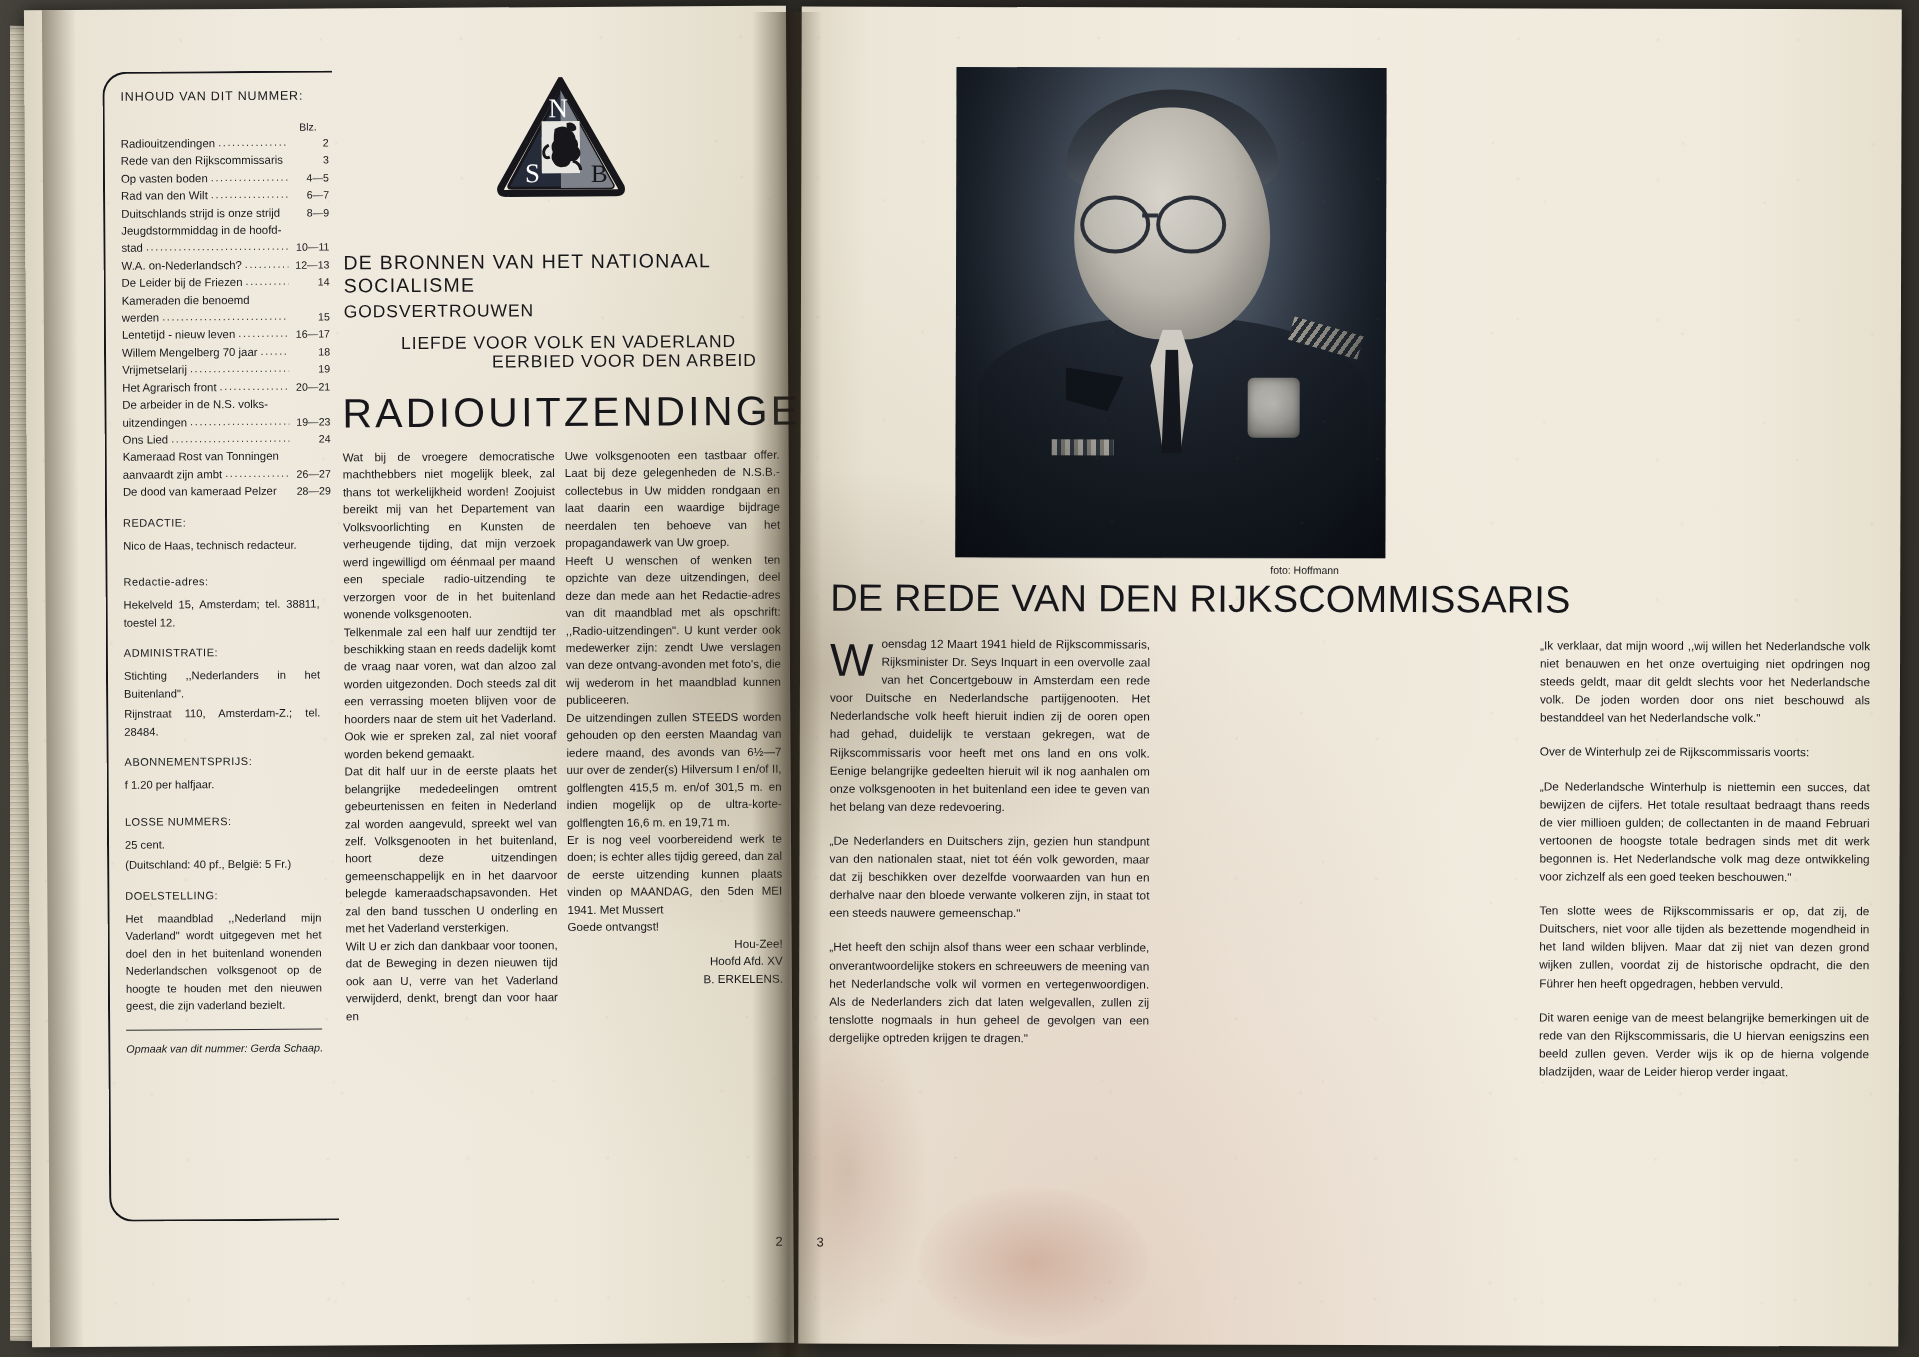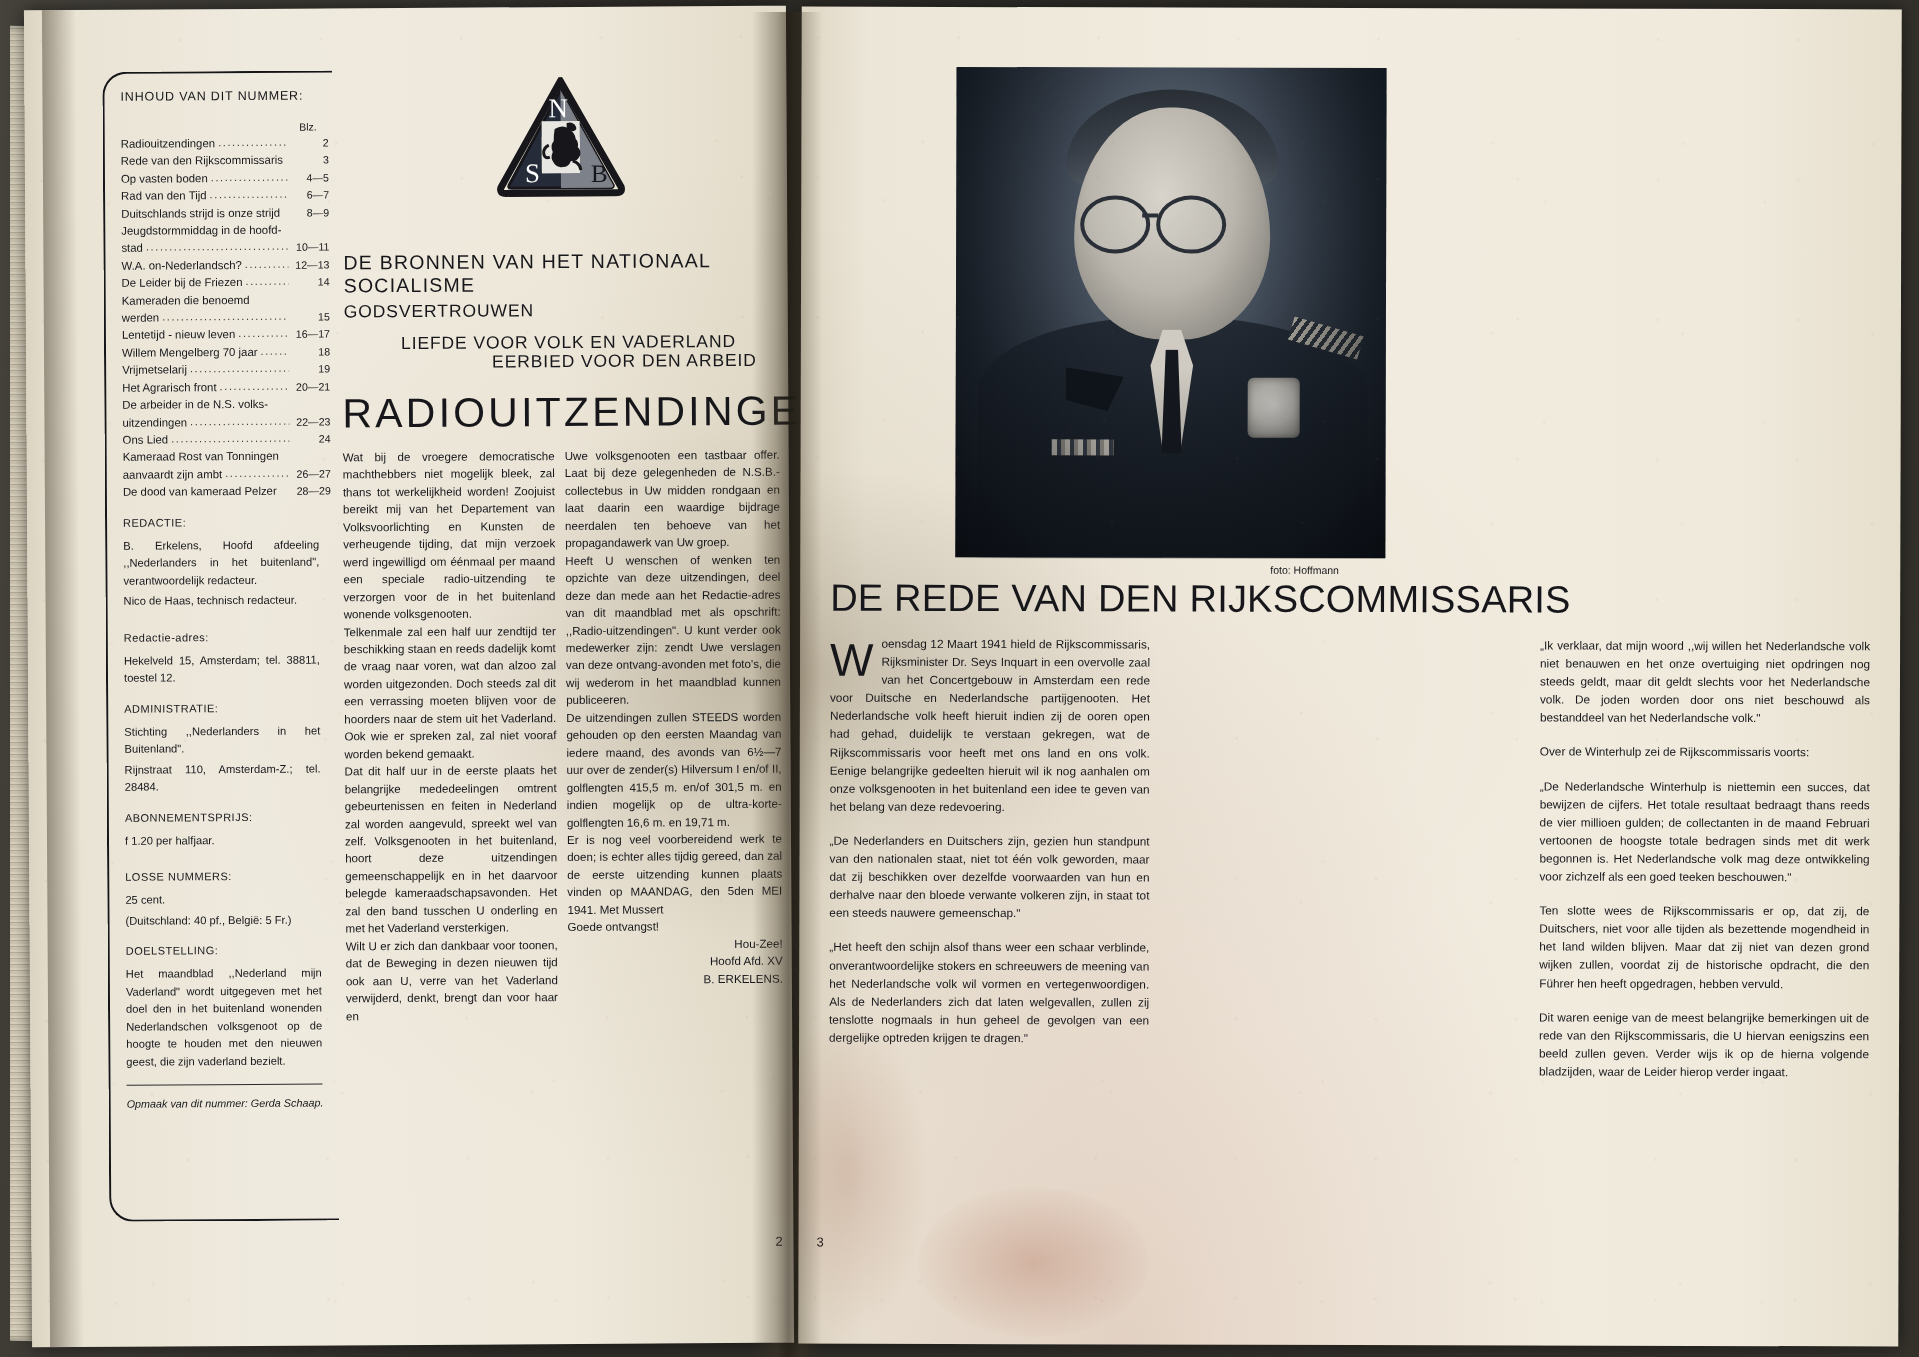--- a/index.html
+++ b/index.html
@@ -204,21 +204,21 @@
                 <span class="toc-label">Rede van den Rijkscommissaris</span>
                 <span class="toc-dots"></span>
                 <span class="toc-pg">3</span>
               </div>
               <div class="toc-row">
                 <span class="toc-label">Op vasten boden</span>
                 <span class="toc-dots">........................................</span>
                 <span class="toc-pg">4—5</span>
               </div>
               <div class="toc-row">
-                <span class="toc-label">Rad van den Tijd</span>
+                <span class="toc-label">Rad van den Wilt</span>
                 <span class="toc-dots">........................................</span>
                 <span class="toc-pg">6—7</span>
               </div>
               <div class="toc-row">
                 <span class="toc-label">Duitschlands strijd is onze strijd</span>
                 <span class="toc-dots"></span>
                 <span class="toc-pg">8—9</span>
               </div>
               <div class="toc-row">
                 <span class="toc-label">Jeugdstormmiddag in de hoofd-</span>
@@ -271,21 +271,21 @@
                 <span class="toc-pg">20—21</span>
               </div>
               <div class="toc-row">
                 <span class="toc-label">De arbeider in de N.S. volks-</span>
                 <span class="toc-dots"></span>
                 <span class="toc-pg"></span>
               </div>
               <div class="toc-row">
                 <span class="toc-label">uitzendingen</span>
                 <span class="toc-dots">........................................</span>
-                <span class="toc-pg">22—23</span>
+                <span class="toc-pg">19—23</span>
               </div>
               <div class="toc-row">
                 <span class="toc-label">Ons Lied</span>
                 <span class="toc-dots">........................................</span>
                 <span class="toc-pg">24</span>
               </div>
               <div class="toc-row">
                 <span class="toc-label">Kameraad Rost van Tonningen</span>
                 <span class="toc-dots"></span>
                 <span class="toc-pg"></span>
@@ -297,21 +297,20 @@
               </div>
               <div class="toc-row">
                 <span class="toc-label">De dood van kameraad Pelzer</span>
                 <span class="toc-dots"></span>
                 <span class="toc-pg">28—29</span>
               </div>
             </div>
 
           <div id="toc-sections">
               <div class="sec-h">REDACTIE:</div>
-              <div class="sec-p" style="margin-bottom: 3px;">B. Erkelens, Hoofd afdeeling ,,Nederlanders in het buitenland", verantwoordelijk redacteur.</div>
               <div class="sec-p" style="margin-bottom: 21px;">Nico de Haas, technisch redacteur.</div>
               <div class="sec-h">Redactie-adres:</div>
               <div class="sec-p" style="margin-bottom: 3px;">Hekelveld 15, Amsterdam; tel. 38811, toestel 12.</div>
               <div class="sec-h">ADMINISTRATIE:</div>
               <div class="sec-p" style="margin-bottom: 3px;">Stichting ,,Nederlanders in het Buitenland".</div>
               <div class="sec-p" style="margin-bottom: 3px;">Rijnstraat 110, Amsterdam-Z.; tel. 28484.</div>
               <div class="sec-h">ABONNEMENTSPRIJS:</div>
               <div class="sec-p" style="margin-bottom: 21px;">f 1.20 per halfjaar.</div>
               <div class="sec-h">LOSSE NUMMERS:</div>
               <div class="sec-p" style="margin-bottom: 3px;">25 cent.</div>

